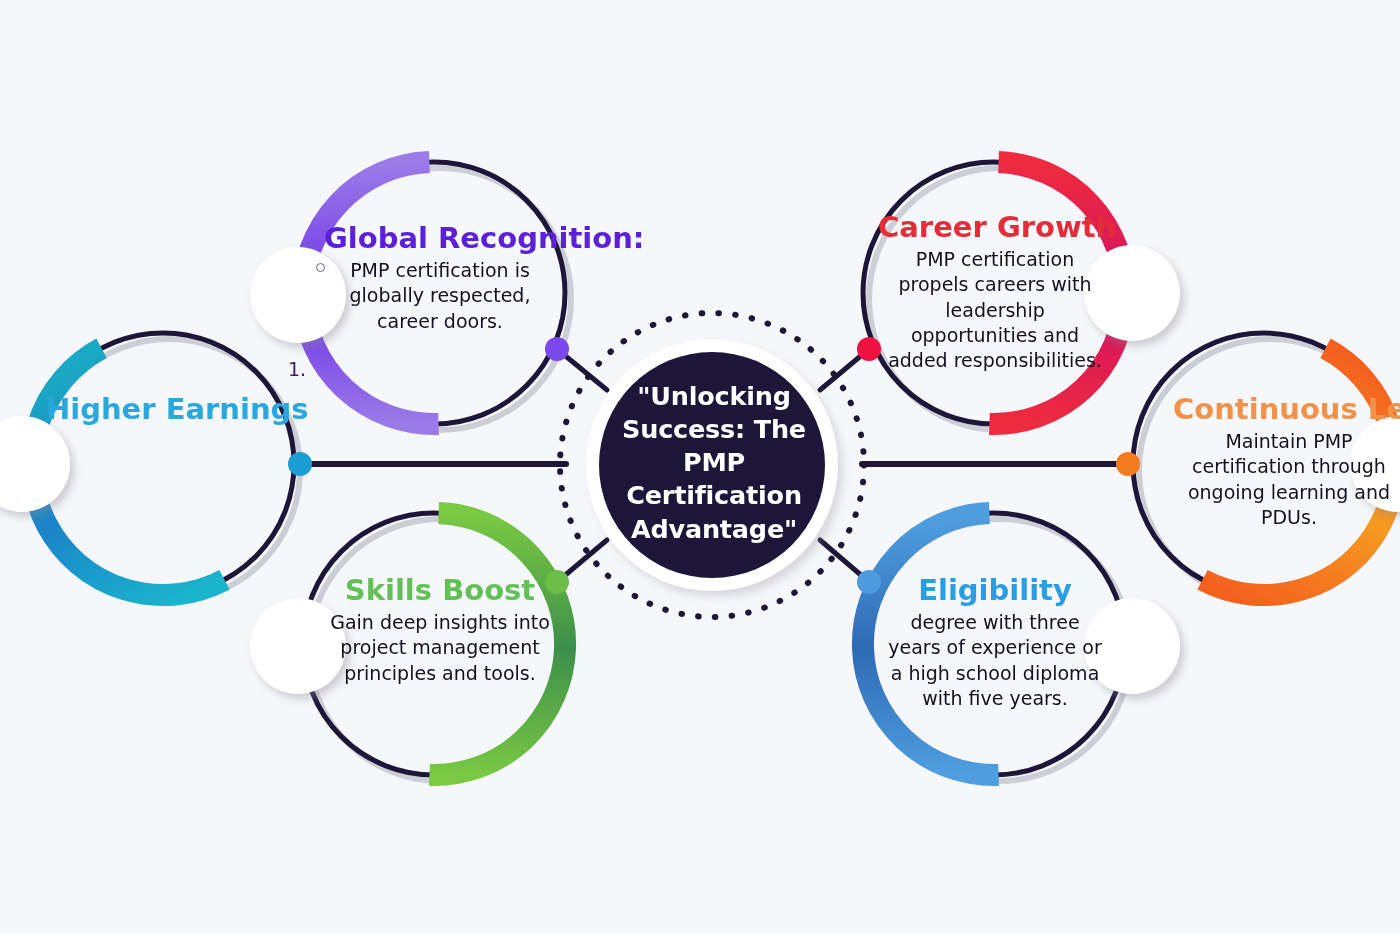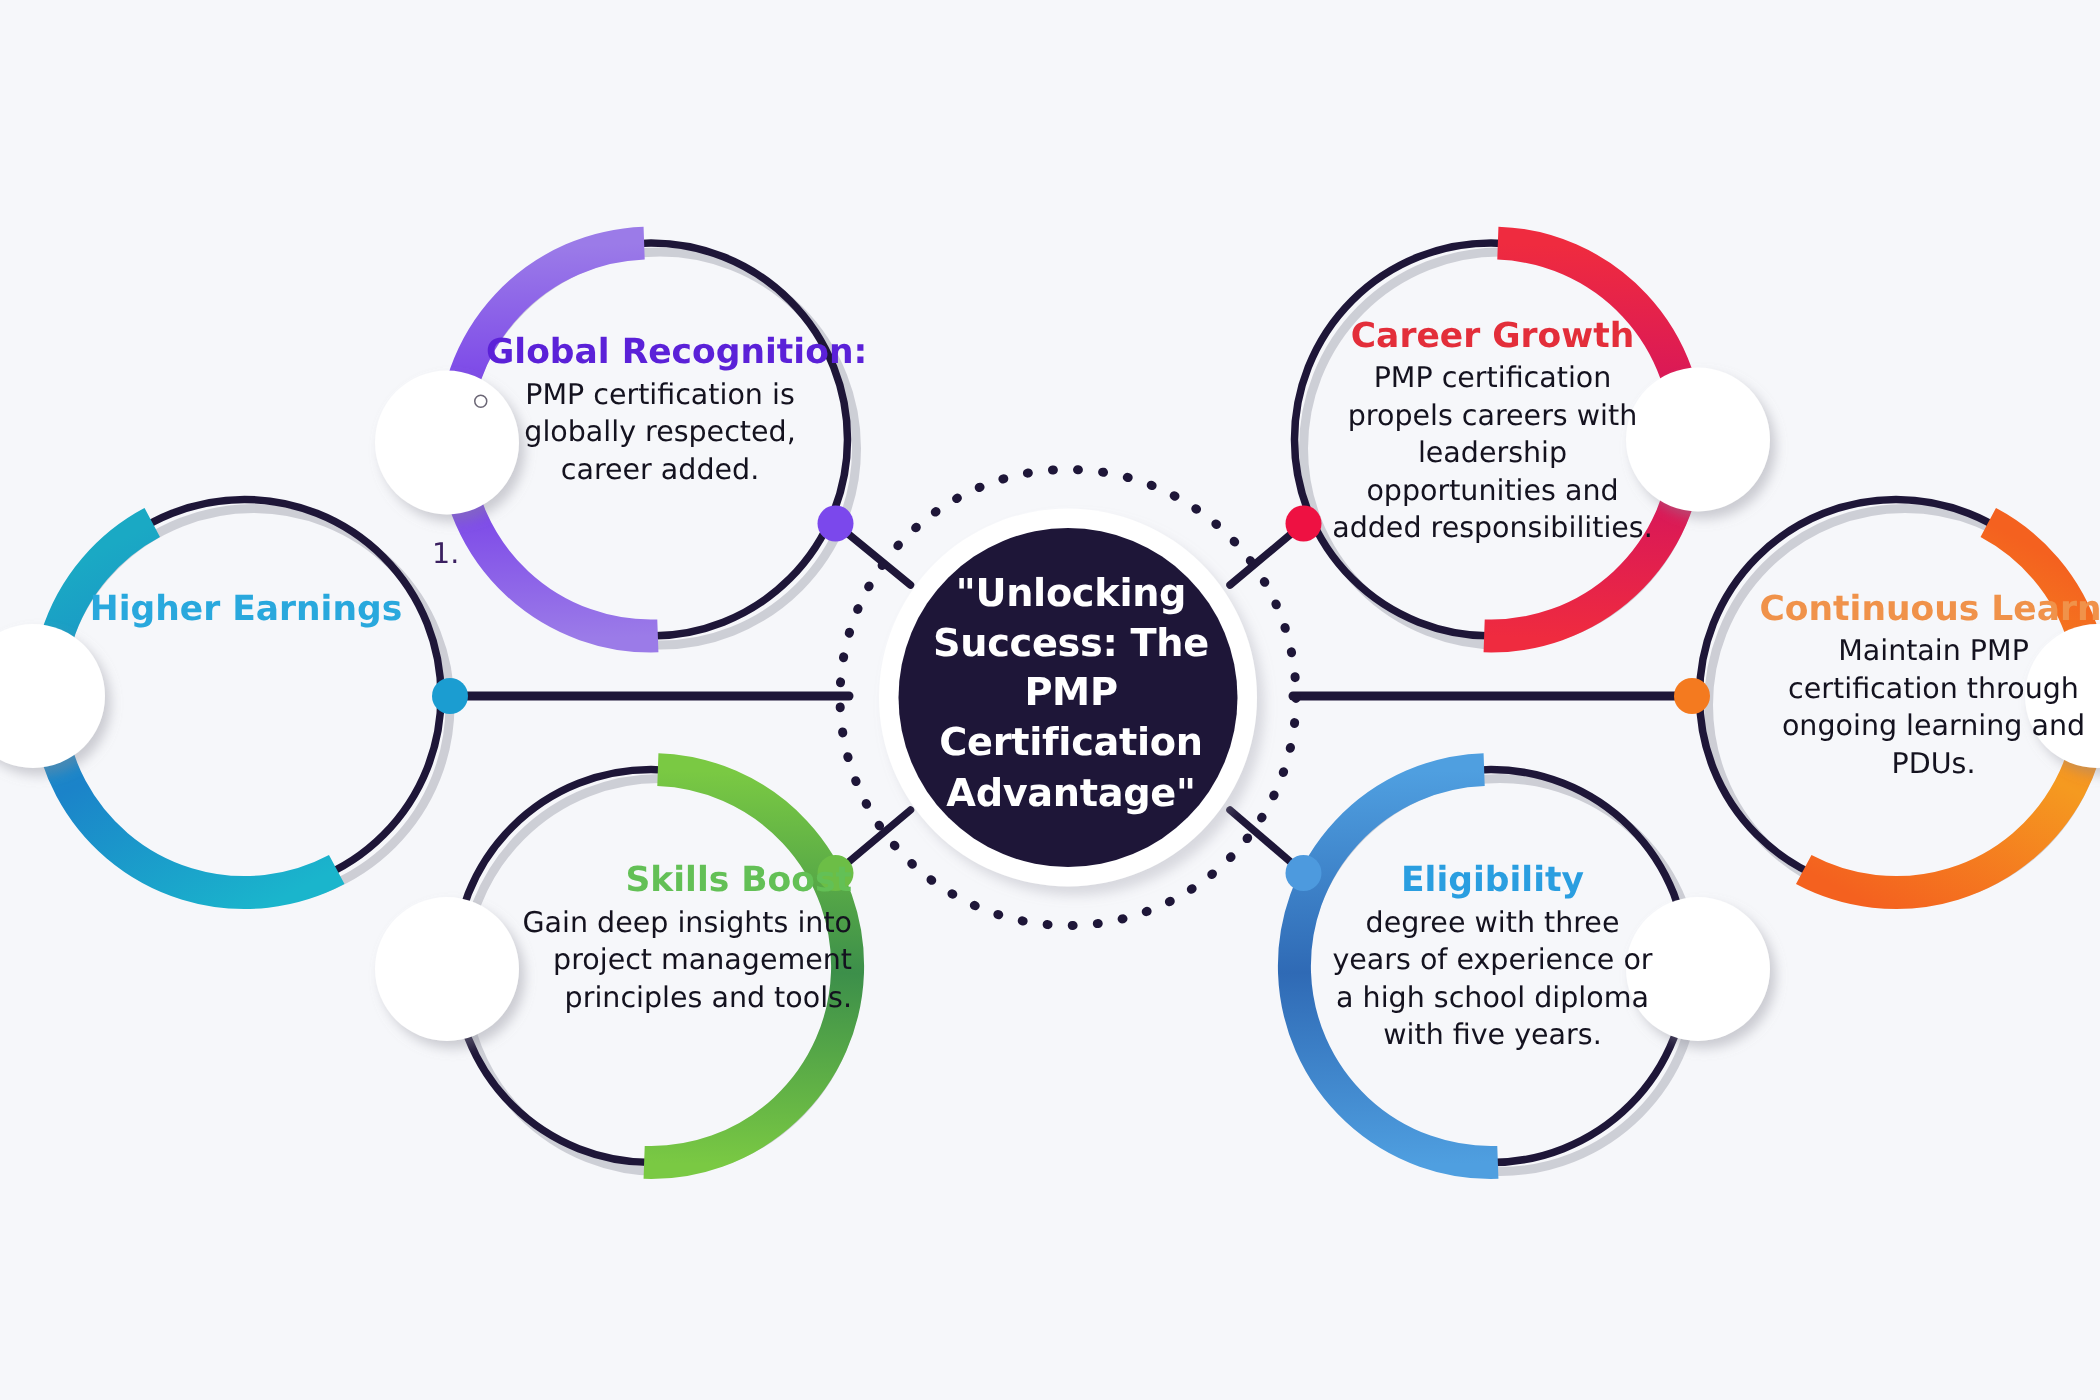--- a/index.html
+++ b/index.html
@@ -26,21 +26,21 @@
     width: 1400px;
     height: 933px;
   }
   .node-text {
     position: absolute;
     text-align: center;
     pointer-events: none;
   }
   .node-title {
     font-weight: bold;
-    font-size: 23px;
+    font-size: 29px;
     line-height: 1.22;
     margin: 0 0 2px 0;
     white-space: nowrap;
   }
   .node-body {
     font-size: 19px;
     line-height: 1.32;
     color: #14121f;
     margin: 0;
   }
@@ -198,21 +198,21 @@
 
   <div class="node-text" style="left:46px; top:392px; width:236px;">
     <div class="node-title" style="color:#29a8dd;">Higher Earnings</div>
   </div>
 
   <div class="node-text" style="left:324px; top:221px; width:232px;">
     <div class="node-title" style="color:#5b21d8;">Global Recognition:</div>
     <div class="node-body">
       <div>PMP certification is</div>
       <div>globally respected,</div>
-      <div>career added.</div>
+      <div>career doors.</div>
     </div>
   </div>
 
   <div class="node-text" style="left:878px; top:210px; width:234px;">
     <div class="node-title" style="color:#e32e3a;">Career Growth</div>
     <div class="node-body">
       <div>PMP certification</div>
       <div>propels careers with</div>
       <div>leadership</div>
       <div>opportunities and</div>
@@ -223,21 +223,21 @@
   <div class="node-text" style="left:1148px; top:392px; width:232px;margin-left:25px;">
     <div class="node-title" style="color:#f0924a;">Continuous Learning</div>
     <div class="node-body">
       <div>Maintain PMP</div>
       <div>certification through</div>
       <div>ongoing learning and</div>
       <div>PDUs.</div>
     </div>
   </div>
 
-  <div class="node-text" style="left:336px; top:573px; width:232px;text-align:right;">
+  <div class="node-text" style="left:324px; top:573px; width:232px;">
     <div class="node-title" style="color:#63c056;">Skills Boost</div>
     <div class="node-body">
       <div>Gain deep insights into</div>
       <div>project management</div>
       <div>principles and tools.</div>
     </div>
   </div>
 
   <div class="node-text" style="left:878px; top:573px; width:234px;">
     <div class="node-title" style="color:#2a9ee0;">Eligibility</div>

